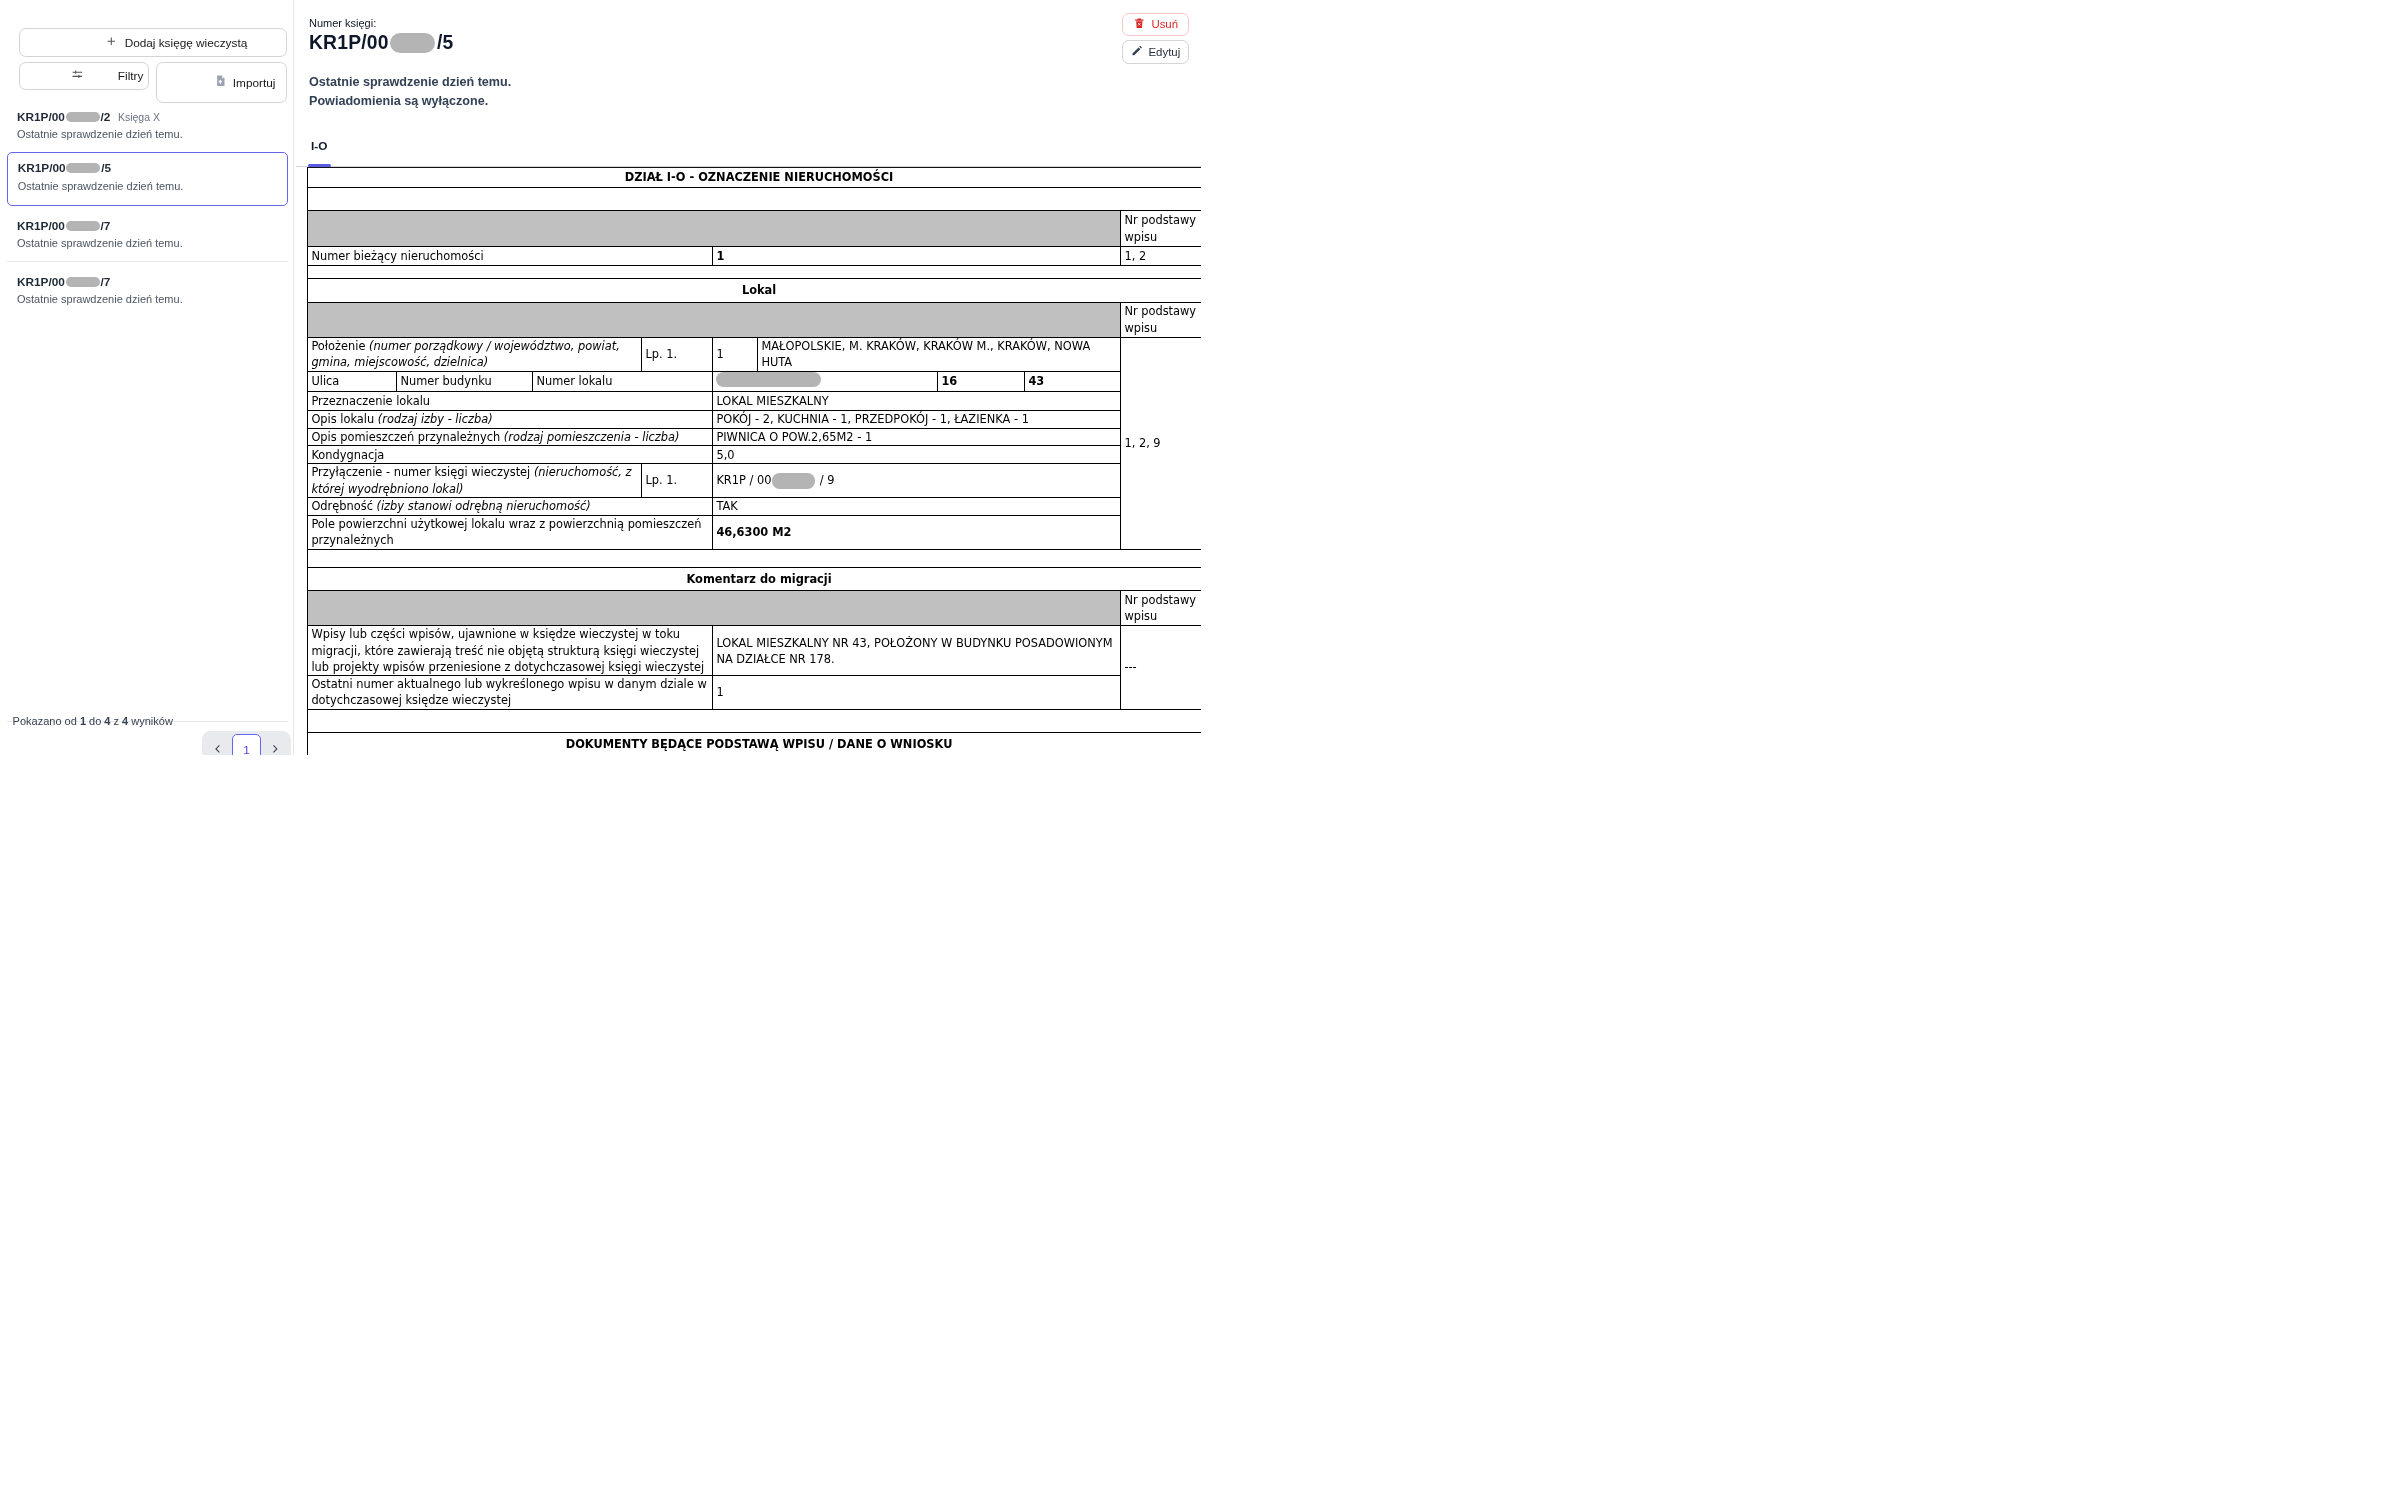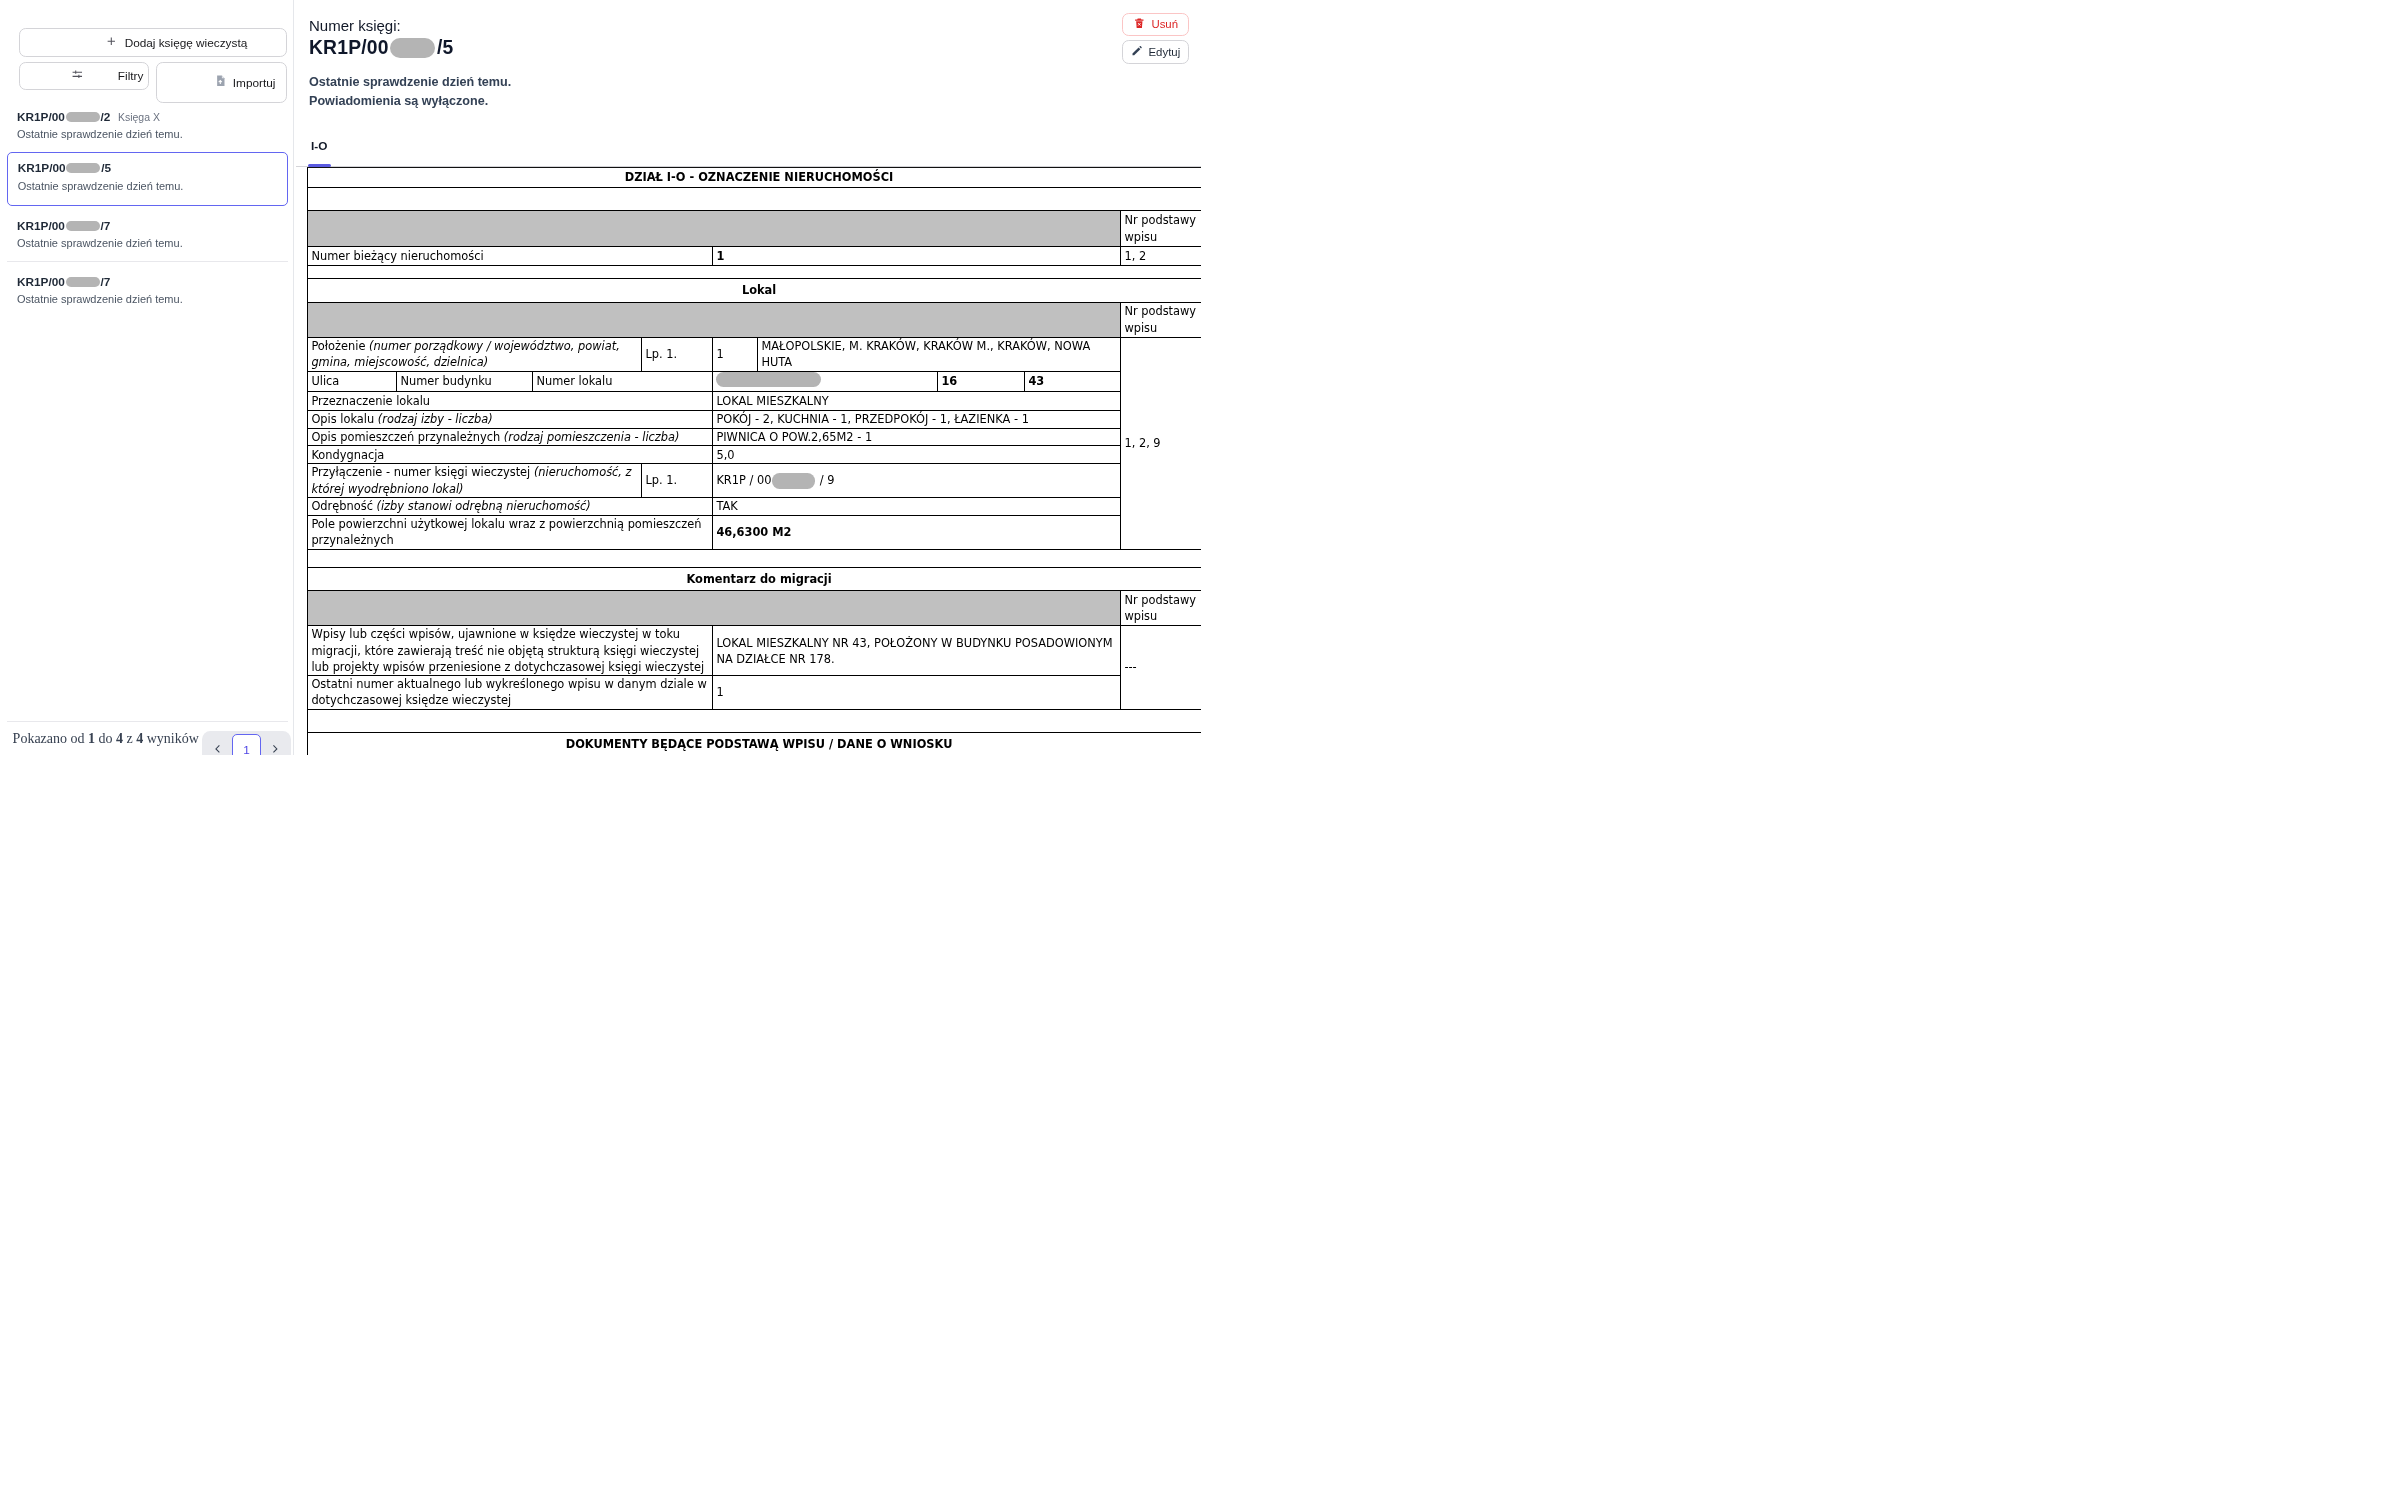--- a/index.html
+++ b/index.html
@@ -22,29 +22,29 @@
   .kw-item .status { font-size:11px; color:#4b5563; margin-top:4.2px; }
   .kw-selected { position:absolute; left:6.7px; top:152px; width:281px; height:54px;
                  border:1.7px solid #6366f1; border-radius:5px; cursor:pointer; }
   .kw-selected .inner { padding:8.4px 10px; }
   .divider { position:absolute; left:6.7px; width:281px; height:0.8px; background:#e8e8ec; }
   .redact { display:inline-block; background:#b4b4b4; border-radius:8.4px; vertical-align:-0.8px; }
   .redact-sm { width:34px; height:10px; margin:0 0.8px; }
   .redact-lg { width:45px; height:20px; border-radius:10px; vertical-align:-3.4px; margin:0 1.7px; }
   .redact-cell { width:105px; height:15px; border-radius:7.6px; margin:0.8px 0; }
   .redact-md { width:43px; height:16px; border-radius:7.6px; vertical-align:-4.2px; margin:0 0.8px; }
-  .results { position:absolute; left:12.6px; top:731px; font-size:14px; color:#374151;font-family:Liberation Serif, serif; }
+  .results { position:absolute; left:12.6px; top:715px; font-size:11px; color:#374151; }
   .results b { font-weight:700; }
   .pagination { position:absolute; left:202px; top:731px; background:#e9eaee; border-radius:8.4px; padding:3.4px; display:flex; gap:1.7px; }
   .pg-btn { width:25px; height:32px; border:none; background:transparent; display:flex; align-items:center; justify-content:center; cursor:pointer; }
   .pg-page { width:29px; height:32px; background:#fff; border:1.3px solid #6366f1; border-radius:5px;
              color:#4f46e5; font-size:11.8px; font-weight:500; display:flex; align-items:center; justify-content:center; cursor:pointer; }
   
   .main-header { position:absolute; left:309px; top:17px; }
-  .num-label { font-size:15px; color:#111827; }
+  .num-label { font-size:11px; color:#111827; }
   .kw-number { margin-top:3.4px; font-size:19.3px; font-weight:700; color:#0f172a; letter-spacing:0.2px; }
   .status-lines { position:absolute; left:309px; top:73px; font-size:12.6px; font-weight:600; color:#334155; line-height:19px; }
   .action-btns { position:absolute; left:1122px; top:12.6px; width:67px; }
   .btn-action { width:67px; height:23.5px; border-radius:6.7px; background:#fff; display:flex; align-items:center; justify-content:center;
                 gap:5.9px; font-size:11.4px; font-weight:500; cursor:pointer; }
   .btn-delete { border:0.8px solid #fbc5c5; color:#dc2626; margin-bottom:4.2px; }
   .btn-edit { border:0.8px solid #d4d4d8; color:#1f2937; }
   
   .tabbar { position:absolute; left:296px; top:135px; width:905px; height:32px; border-bottom:1.7px solid #d4d4d8;
             display:flex; align-items:flex-start; gap:20px; padding-left:15px;flex-direction:column; }

